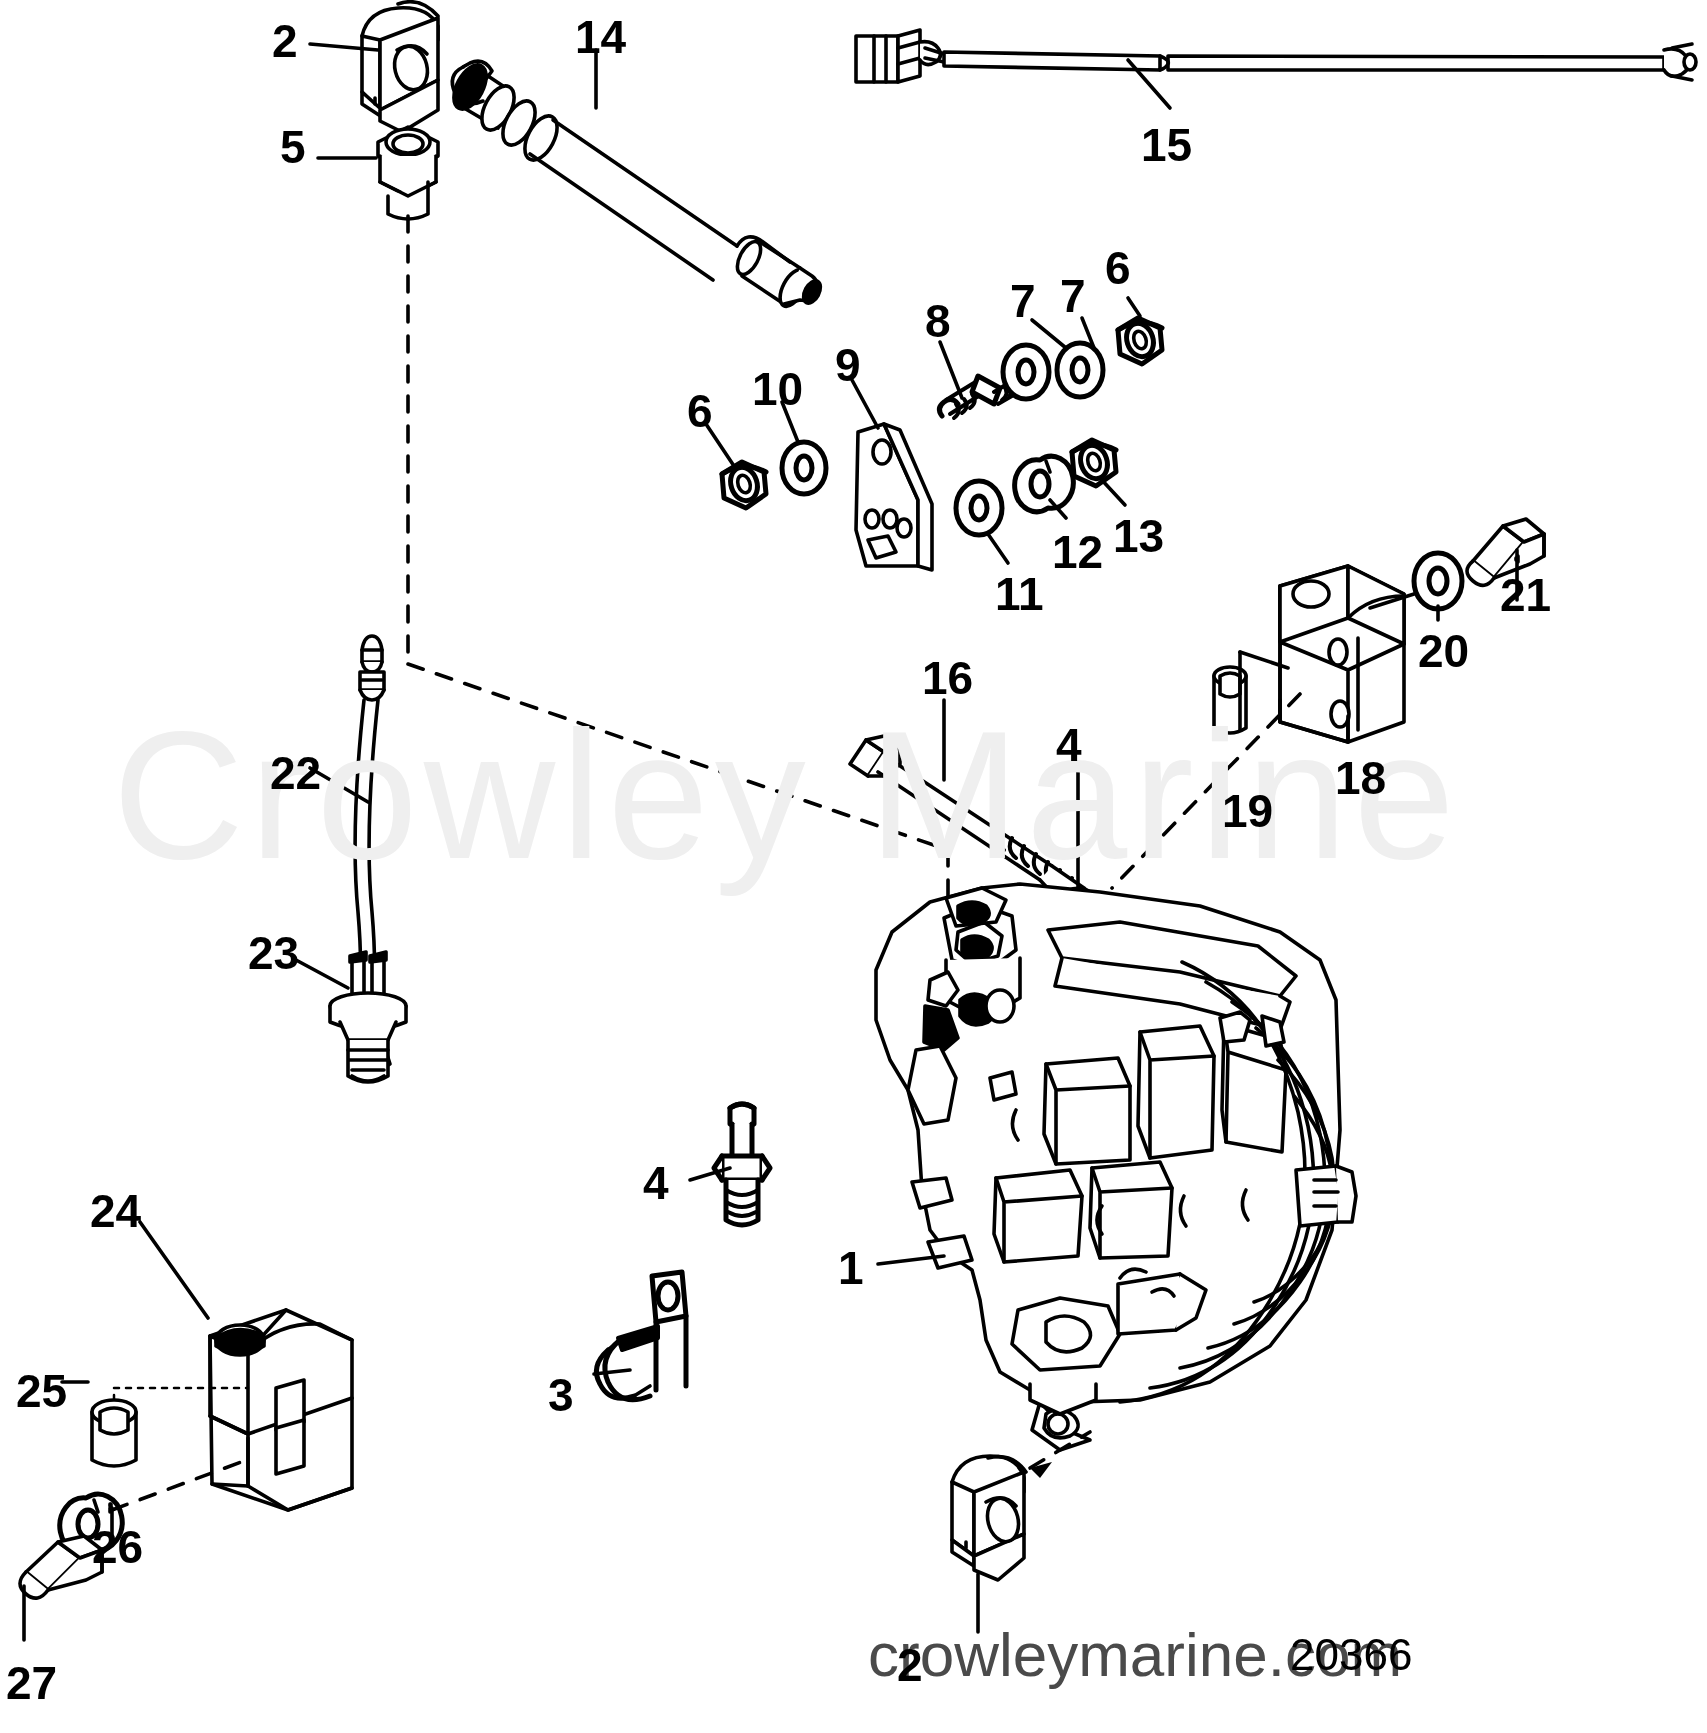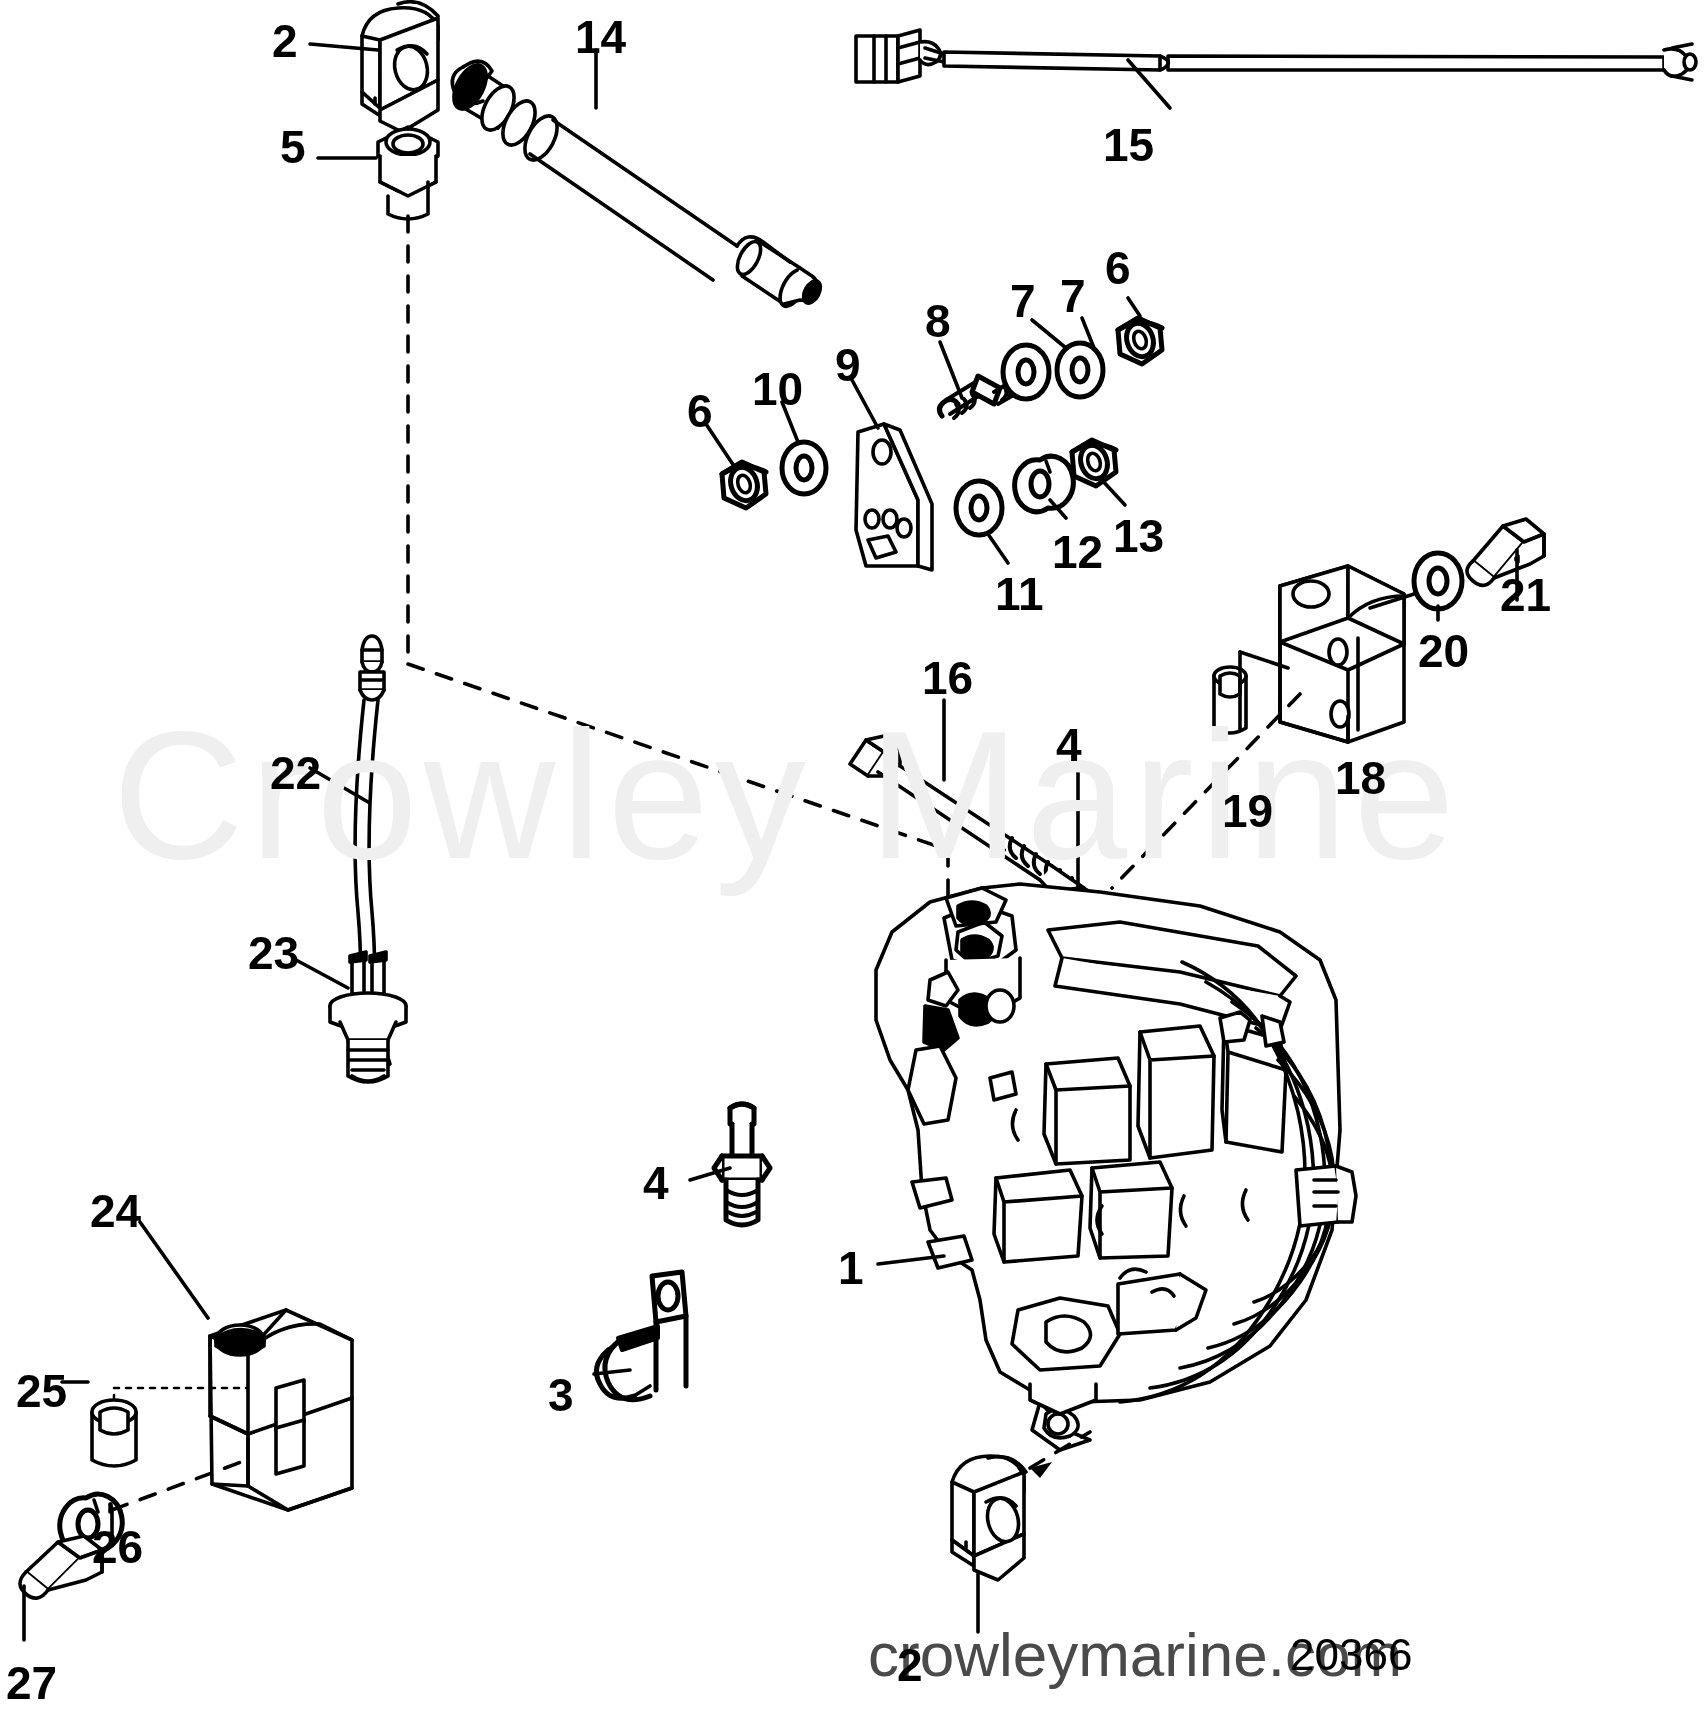--- a/index.html
+++ b/index.html
@@ -526,21 +526,21 @@
     </g>
   </svg>
 
   <div class="wm-main">Crowley  Marine</div>
   <div class="wm-foot">crowleymarine.com</div>
   <div class="partno">20366</div>
 
   <div class="callout" style="left:272px;  top:18px;">2</div>
   <div class="callout" style="left:575px;  top:14px;">14</div>
   <div class="callout" style="left:280px;  top:124px;">5</div>
-  <div class="callout" style="left:1103px; top:122px;text-align:right;">15</div>
+  <div class="callout" style="left:1141px; top:122px;text-align:right;">15</div>
   <div class="callout" style="left:1105px; top:245px;">6</div>
   <div class="callout" style="left:1060px; top:273px;">7</div>
   <div class="callout" style="left:1010px; top:278px;">7</div>
   <div class="callout" style="left:925px;  top:298px;">8</div>
   <div class="callout" style="left:835px;  top:342px;">9</div>
   <div class="callout" style="left:752px;  top:366px;">10</div>
   <div class="callout" style="left:687px;  top:388px;">6</div>
   <div class="callout" style="left:1113px; top:513px;">13</div>
   <div class="callout" style="left:1052px; top:529px;">12</div>
   <div class="callout" style="left:995px;  top:571px;">11</div>

